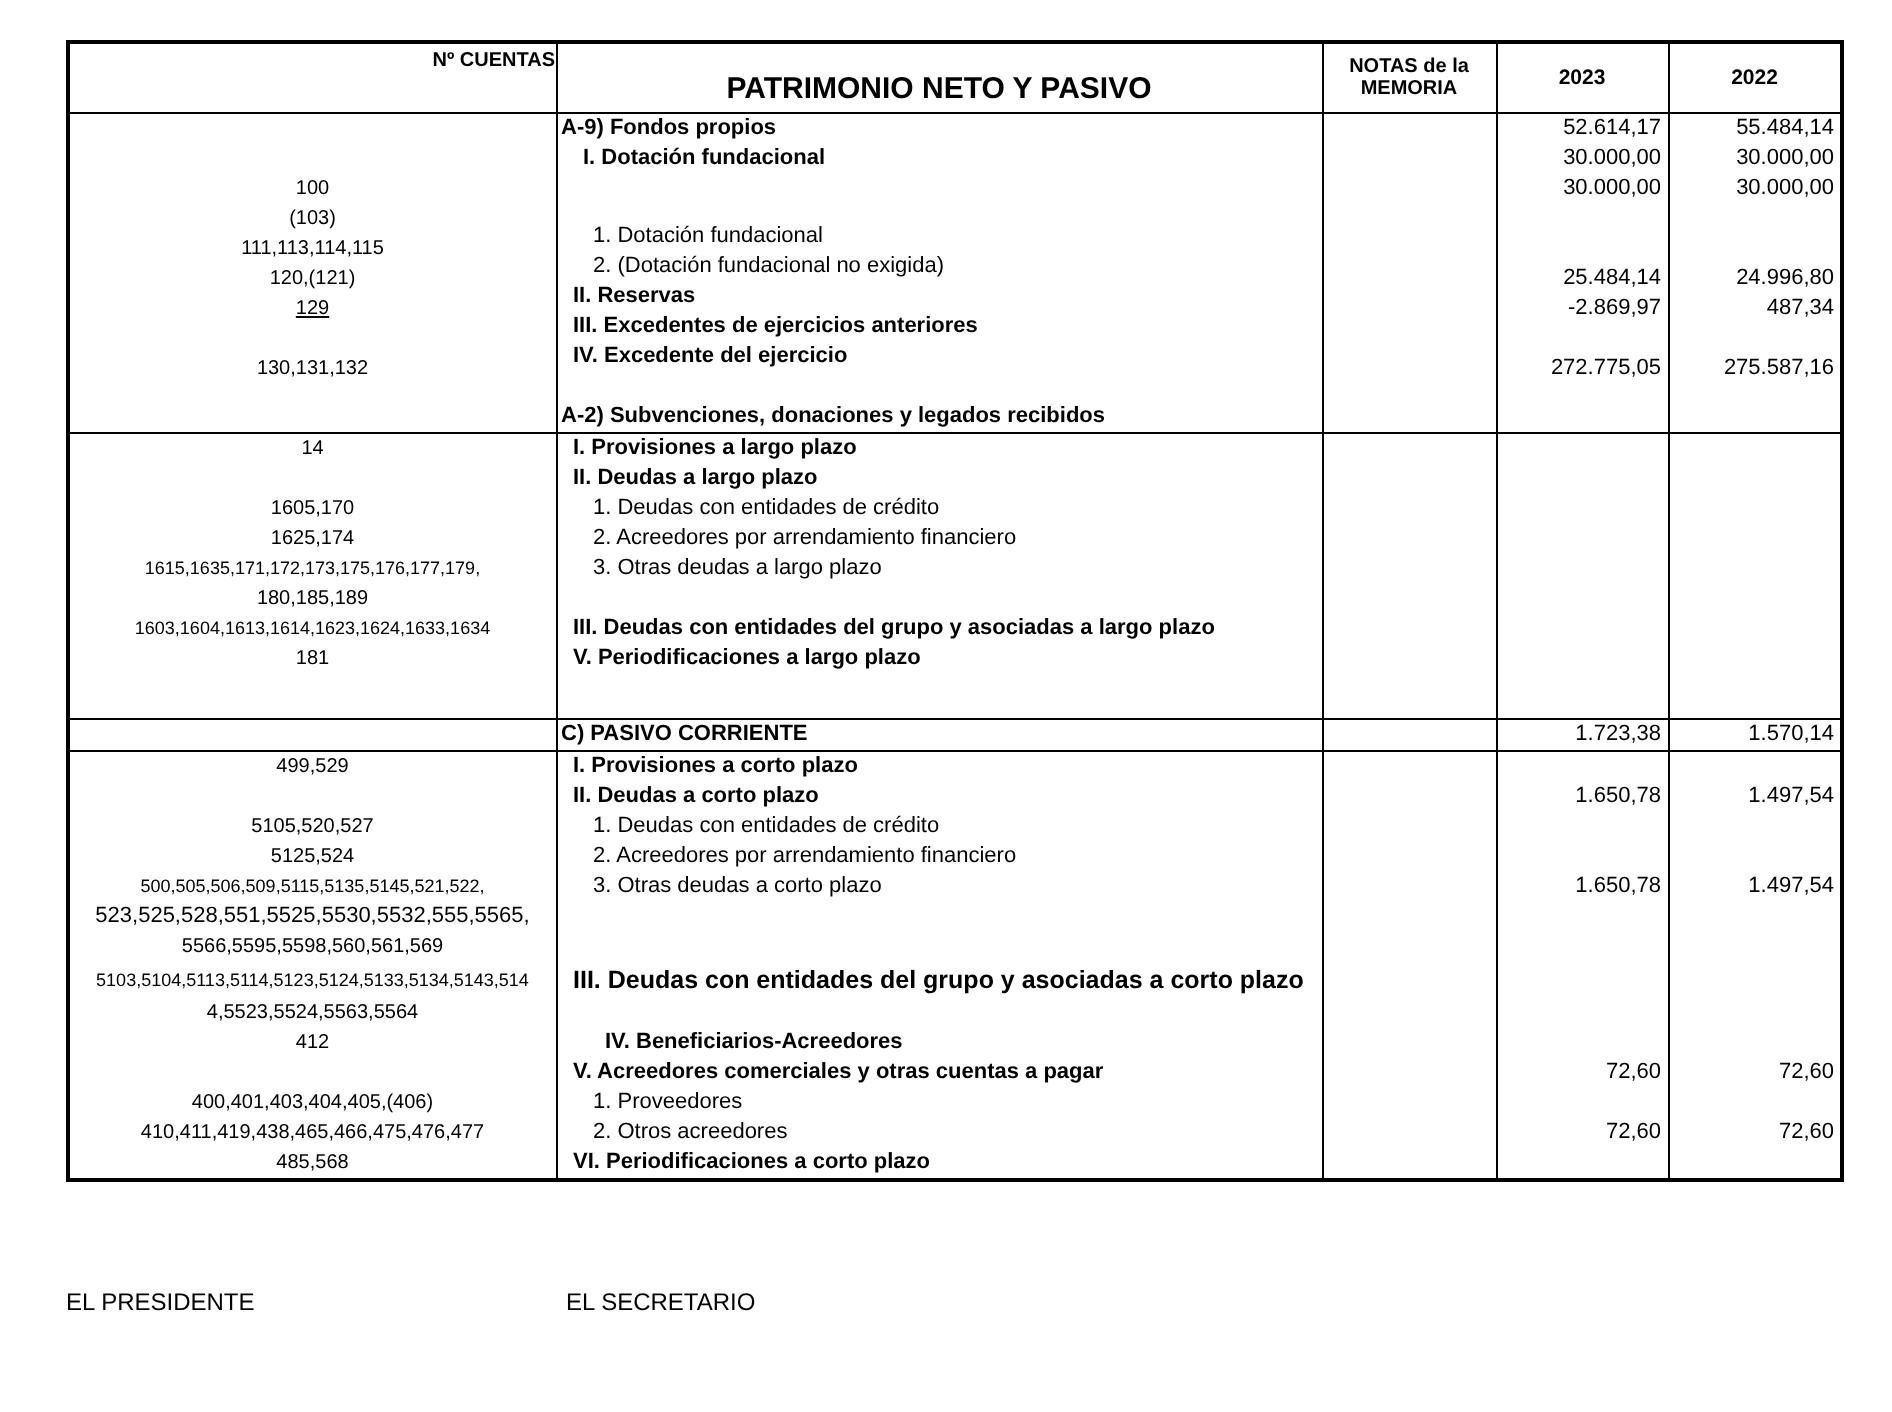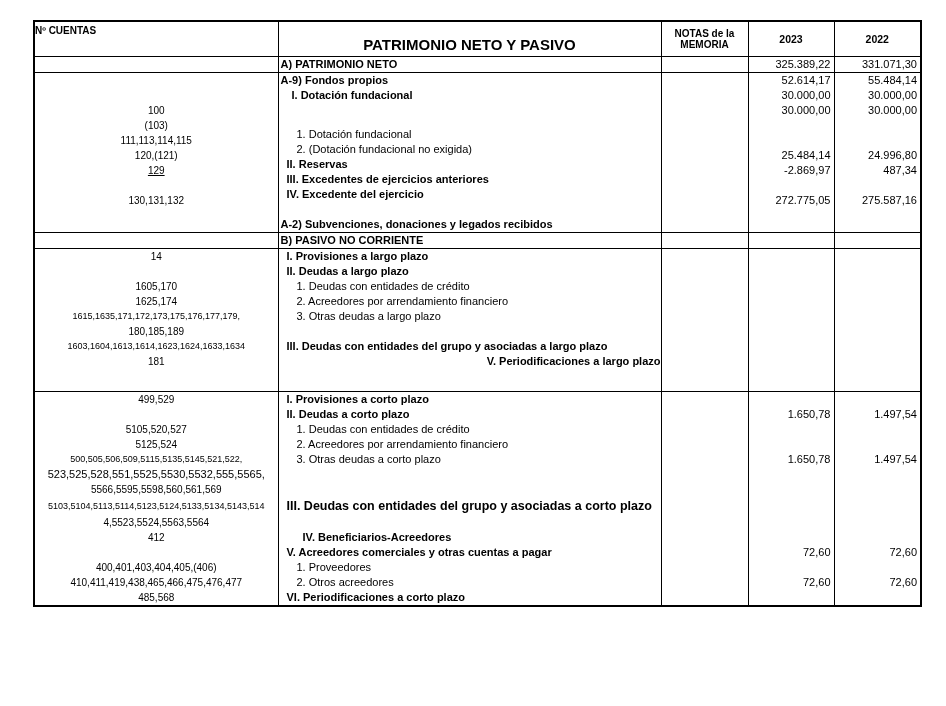--- a/index.html
+++ b/index.html
@@ -2,21 +2,21 @@
 <html><head>
 <meta charset="utf-8">
 <style>
   html,body { margin:0; padding:0; background:#ffffff; }
   .page { position:relative; width:946px; height:706px; background:#ffffff;
           font-family:"Liberation Sans", sans-serif; color:#000; overflow:hidden; }
   table.sheet { position:absolute; left:33px; top:20px; width:889px;
                 border-collapse:collapse; table-layout:fixed; border:2px solid #000; }
   th, td { border:1px solid #000; padding:0; vertical-align:top; overflow:hidden; }
   thead tr { height:35px; }
-  .h-acct  { font-size:10px; font-weight:bold; text-align:left; vertical-align:top; padding-top:3px; }
+  .h-acct  { font-size:10px; font-weight:bold; text-align:right; vertical-align:top; padding-top:3px; }
   .h-title { font-size:15px; font-weight:bold; text-align:center; vertical-align:bottom; padding-bottom:3px; }
   .h-notes { font-size:10px; font-weight:bold; text-align:center; vertical-align:middle; padding:0 8px; }
   .h-year  { font-size:10.5px; font-weight:bold; text-align:center; vertical-align:middle; }
   tr.sec   { height:16px; }
   tr.sec td, tr.total td { vertical-align:middle; }
   .rdesc { font-size:11px; font-weight:bold; padding-left:2px; white-space:nowrap; }
   .rval  { font-size:11px; text-align:right; padding-right:3px; white-space:nowrap; }
   tr.total td { background:#ccffff; }
   tr.total td:first-child { background:#ffffff; }
   tr.total .rval { font-weight:bold; }
@@ -47,27 +47,20 @@
     <thead>
       <tr>
         <th class="h-acct">Nº CUENTAS</th>
         <th class="h-title">PATRIMONIO NETO Y PASIVO</th>
         <th class="h-notes">NOTAS de la MEMORIA</th>
         <th class="h-year">2023</th>
         <th class="h-year">2022</th>
       </tr>
     </thead>
     <tbody id="tbody">
-        <tr class="sec">
-          <td></td>
-          <td class="rdesc">A) PATRIMONIO NETO</td>
-          <td></td>
-          <td class="rval">325.389,22</td>
-          <td class="rval">331.071,30</td>
-        </tr>
         <tr style="height: 154px;">
           <td>
             <div class="ln acct-ln" style="height: 15px; line-height: 15px;"></div>
             <div class="ln acct-ln" style="height: 15px; line-height: 15px;"></div>
             <div class="ln acct-ln" style="height: 15px; line-height: 15px;">100</div>
             <div class="ln acct-ln" style="height: 15px; line-height: 15px;">(103)</div>
             <div class="ln acct-ln" style="height: 15px; line-height: 15px;">111,113,114,115</div>
             <div class="ln acct-ln" style="height: 15px; line-height: 15px;">120,(121)</div>
             <div class="ln acct-ln" style="height: 15px; line-height: 15px; text-decoration: underline;">129</div>
             <div class="ln acct-ln" style="height: 15px; line-height: 15px;"></div>
@@ -101,69 +94,69 @@
             <div class="ln val-ln" style="height: 15px; line-height: 15px;">30.000,00</div>
             <div class="ln val-ln" style="height: 15px; line-height: 15px;">30.000,00</div>
             <div class="ln val-ln" style="height: 15px; line-height: 15px;"></div>
             <div class="ln val-ln" style="height: 15px; line-height: 15px;"></div>
             <div class="ln val-ln" style="height: 15px; line-height: 15px;">24.996,80</div>
             <div class="ln val-ln" style="height: 15px; line-height: 15px;">487,34</div>
             <div class="ln val-ln" style="height: 15px; line-height: 15px;"></div>
             <div class="ln val-ln" style="height: 15px; line-height: 15px;">275.587,16</div>
           </td>
         </tr>
-        <tr class="sec">
-          <td></td>
-          <td class="rdesc">B) PASIVO NO CORRIENTE</td>
-          <td></td>
-          <td class="rval"></td>
-          <td class="rval"></td>
-        </tr>
         <tr style="height: 143px;">
           <td>
             <div class="ln acct-ln" style="height: 15px; line-height: 15px;">14</div>
             <div class="ln acct-ln" style="height: 15px; line-height: 15px;"></div>
             <div class="ln acct-ln" style="height: 15px; line-height: 15px;">1605,170</div>
             <div class="ln acct-ln" style="height: 15px; line-height: 15px;">1625,174</div>
             <div class="ln acct-ln" style="height: 15px; line-height: 15px; font-size: 9px;">1615,1635,171,172,173,175,176,177,179,</div>
             <div class="ln acct-ln" style="height: 15px; line-height: 15px;">180,185,189</div>
             <div class="ln acct-ln" style="height: 15px; line-height: 15px; font-size: 9px;">1603,1604,1613,1614,1623,1624,1633,1634</div>
             <div class="ln acct-ln" style="height: 15px; line-height: 15px;">181</div>
           </td>
           <td>
             <div class="ln desc-ln i1 b" style="height: 15px; line-height: 15px;">I. Provisiones a largo plazo</div>
             <div class="ln desc-ln i1 b" style="height: 15px; line-height: 15px;">II. Deudas a largo plazo</div>
             <div class="ln desc-ln i2" style="height: 15px; line-height: 15px;">1. Deudas con entidades de crédito</div>
             <div class="ln desc-ln i2" style="height: 15px; line-height: 15px;">2. Acreedores por arrendamiento financiero</div>
             <div class="ln desc-ln i2" style="height: 15px; line-height: 15px;">3. Otras deudas a largo plazo</div>
             <div class="ln desc-ln i0" style="height: 15px; line-height: 15px;"></div>
             <div class="ln desc-ln i1 b" style="height: 15px; line-height: 15px;">III. Deudas con entidades del grupo y asociadas a largo plazo</div>
-            <div class="ln desc-ln i1 b" style="height: 15px; line-height: 15px; text-align: right;">V. Periodificaciones a largo plazo</div>
-          </td>
-          <td></td>
-          <td>
-            <div class="ln val-ln" style="height: 15px; line-height: 15px;"></div>
-            <div class="ln val-ln" style="height: 15px; line-height: 15px;"></div>
-            <div class="ln val-ln" style="height: 15px; line-height: 15px;"></div>
-            <div class="ln val-ln" style="height: 15px; line-height: 15px;"></div>
-            <div class="ln val-ln" style="height: 15px; line-height: 15px;"></div>
-            <div class="ln val-ln" style="height: 15px; line-height: 15px;"></div>
-            <div class="ln val-ln" style="height: 15px; line-height: 15px;"></div>
-            <div class="ln val-ln" style="height: 15px; line-height: 15px;"></div>
-          </td>
-          <td>
-            <div class="ln val-ln" style="height: 15px; line-height: 15px;"></div>
-            <div class="ln val-ln" style="height: 15px; line-height: 15px;"></div>
-            <div class="ln val-ln" style="height: 15px; line-height: 15px;"></div>
-            <div class="ln val-ln" style="height: 15px; line-height: 15px;"></div>
-            <div class="ln val-ln" style="height: 15px; line-height: 15px;"></div>
-            <div class="ln val-ln" style="height: 15px; line-height: 15px;"></div>
-            <div class="ln val-ln" style="height: 15px; line-height: 15px;"></div>
-            <div class="ln val-ln" style="height: 15px; line-height: 15px;"></div>
-          </td>
+            <div class="ln desc-ln i1 b" style="height: 15px; line-height: 15px;">V. Periodificaciones a largo plazo</div>
+          </td>
+          <td></td>
+          <td>
+            <div class="ln val-ln" style="height: 15px; line-height: 15px;"></div>
+            <div class="ln val-ln" style="height: 15px; line-height: 15px;"></div>
+            <div class="ln val-ln" style="height: 15px; line-height: 15px;"></div>
+            <div class="ln val-ln" style="height: 15px; line-height: 15px;"></div>
+            <div class="ln val-ln" style="height: 15px; line-height: 15px;"></div>
+            <div class="ln val-ln" style="height: 15px; line-height: 15px;"></div>
+            <div class="ln val-ln" style="height: 15px; line-height: 15px;"></div>
+            <div class="ln val-ln" style="height: 15px; line-height: 15px;"></div>
+          </td>
+          <td>
+            <div class="ln val-ln" style="height: 15px; line-height: 15px;"></div>
+            <div class="ln val-ln" style="height: 15px; line-height: 15px;"></div>
+            <div class="ln val-ln" style="height: 15px; line-height: 15px;"></div>
+            <div class="ln val-ln" style="height: 15px; line-height: 15px;"></div>
+            <div class="ln val-ln" style="height: 15px; line-height: 15px;"></div>
+            <div class="ln val-ln" style="height: 15px; line-height: 15px;"></div>
+            <div class="ln val-ln" style="height: 15px; line-height: 15px;"></div>
+            <div class="ln val-ln" style="height: 15px; line-height: 15px;"></div>
+          </td>
+        </tr>
+        <tr class="sec">
+          <td></td>
+          <td class="rdesc">C) PASIVO CORRIENTE</td>
+          <td></td>
+          <td class="rval">1.723,38</td>
+          <td class="rval">1.570,14</td>
         </tr>
         <tr style="height: 212px;">
           <td>
             <div class="ln acct-ln" style="height: 15px; line-height: 15px;">499,529</div>
             <div class="ln acct-ln" style="height: 15px; line-height: 15px;"></div>
             <div class="ln acct-ln" style="height: 15px; line-height: 15px;">5105,520,527</div>
             <div class="ln acct-ln" style="height: 15px; line-height: 15px;">5125,524</div>
             <div class="ln acct-ln" style="height: 15px; line-height: 15px; font-size: 9px;">500,505,506,509,5115,5135,5145,521,522,</div>
             <div class="ln acct-ln" style="height: 15px; line-height: 15px; font-size: 11px;">523,525,528,551,5525,5530,5532,555,5565,</div>
             <div class="ln acct-ln" style="height: 15px; line-height: 15px;">5566,5595,5598,560,561,569</div>
@@ -220,13 +213,17 @@
             <div class="ln val-ln" style="height: 15px; line-height: 15px;"></div>
             <div class="ln val-ln" style="height: 15px; line-height: 15px;"></div>
             <div class="ln val-ln" style="height: 15px; line-height: 15px;">72,60</div>
             <div class="ln val-ln" style="height: 15px; line-height: 15px;"></div>
             <div class="ln val-ln" style="height: 15px; line-height: 15px;">72,60</div>
             <div class="ln val-ln" style="height: 15px; line-height: 15px;"></div>
           </td>
         </tr>
       </tbody>
   </table>
+  <div class="footer">
+    <span class="sig sig-president">EL PRESIDENTE</span>
+    <span class="sig sig-secretary">EL SECRETARIO</span>
+  </div>
 </div>
 
 </body></html>

